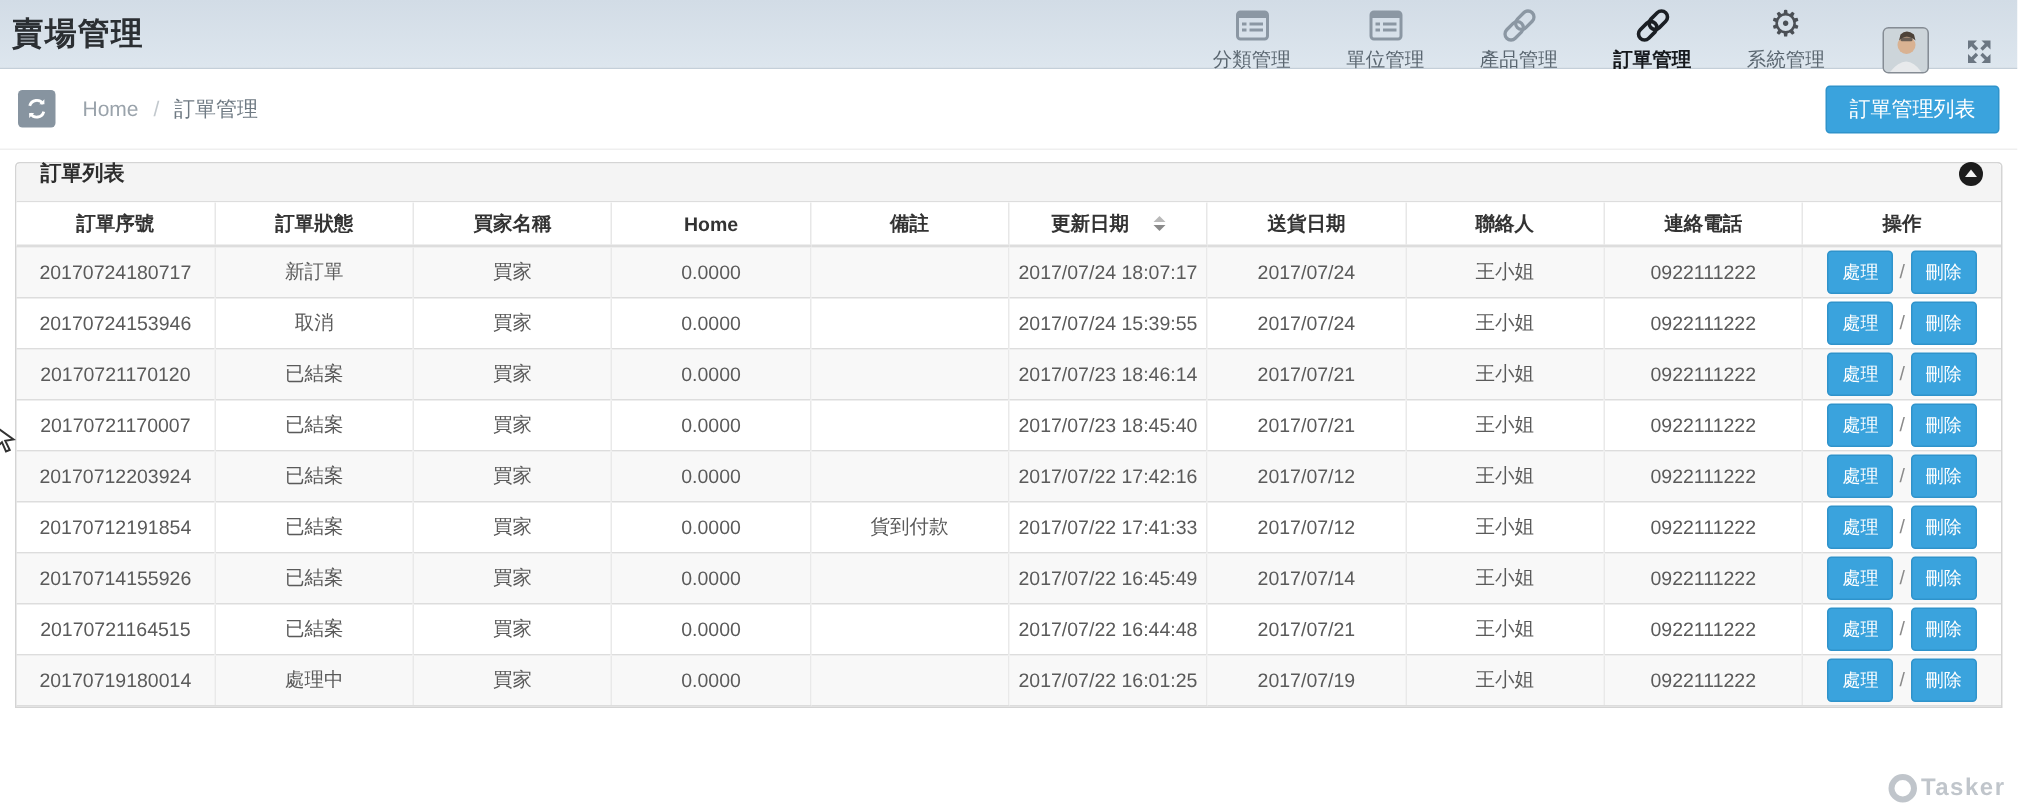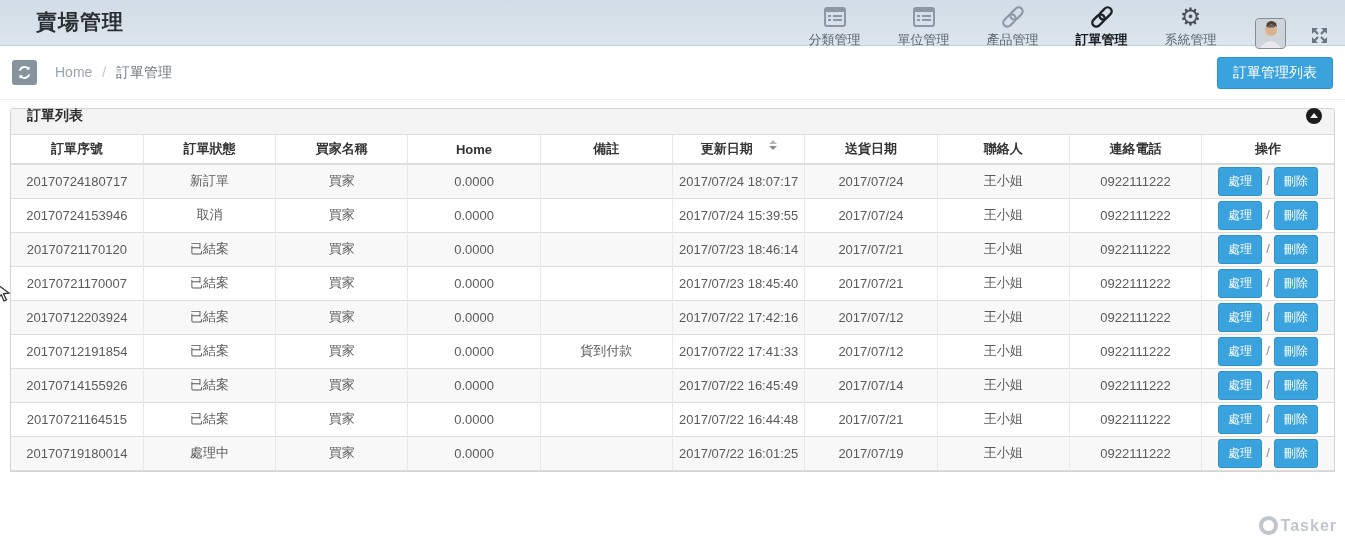--- a/index.html
+++ b/index.html
@@ -3,21 +3,21 @@
 <meta charset="utf-8">
 <style>
   * { margin:0; padding:0; box-sizing:border-box; }
   html,body { width:1345px; height:541px; overflow:hidden; background:#fff;
     font-family:"Liberation Sans","DejaVu Sans",sans-serif; }
 
   
   .top-header { position:relative; height:46px;
     background:linear-gradient(#d2dce6,#dde6ee);
     border-bottom:1px solid #c4cfd9;
-    display:flex; align-items:flex-start; justify-content:space-between;padding-left:28px; }
+    display:flex; align-items:flex-start; justify-content:space-between; }
   .app-title { font-size:21px; font-weight:bold; color:#2b2f33; padding:8px 0 0 8px; letter-spacing:1px; }
   .nav-area { display:flex; align-items:flex-end; padding:4px 16px 3px 0; }
   .nav-item { width:89px; display:flex; flex-direction:column; align-items:center; cursor:pointer; }
   .nav-item .nav-icon { height:26px; display:flex; align-items:center; justify-content:center; }
   .nav-item .nav-label { font-size:13px; color:#5a6670; margin-top:1px; white-space:nowrap; }
   .nav-item.active .nav-label { color:#15181c; font-weight:bold; }
   .gear-glyph { font-size:24px; color:#4a4f55; line-height:24px; }
   .avatar { width:31px; height:31px; border-radius:4px; border:1px solid #858c94; margin:5px 0 0 20px; overflow:hidden; background:#b9c2c9; }
   .fs-icon { margin:10px 0 0 24px; cursor:pointer; }
 
@@ -50,21 +50,21 @@
   thead th { height:29px; font-size:13px; font-weight:bold; color:#333; text-align:center;
     border-bottom:2px solid #ddd; border-left:1px solid #e7e7e7; background:#fff; vertical-align:middle; }
   thead th:first-child { border-left:none; }
   tbody td { height:34px; font-size:13px; color:#5a5a5a; text-align:center; vertical-align:middle;
     border-top:1px solid #ddd; border-left:1px solid #e9e9e9;
     white-space:nowrap; overflow:hidden; }
   tbody td:first-child { border-left:none; }
   tbody tr:first-child td { border-top:none; }
   tbody tr:nth-child(odd) td { background:#f8f8f8; }
   tbody tr:last-child td { border-bottom:1px solid #ddd; }
-  .th-sort { display:inline-flex; align-items:flex-start; }
+  .th-sort { display:inline-flex; align-items:center; }
   .sort-carets { display:inline-flex; flex-direction:column; margin-left:16px; cursor:pointer; }
   .caret-up { width:0; height:0; border-left:4px solid transparent; border-right:4px solid transparent;
     border-bottom:4px solid #b9b9b9; margin-bottom:2px; }
   .caret-down { width:0; height:0; border-left:4px solid transparent; border-right:4px solid transparent;
     border-top:4px solid #8a8a8a; }
   .btn-sm { background:#3aa3dd; border:1px solid #2f93cb; color:#fff; font-size:12px;
     padding:5px 9px; border-radius:3px; cursor:pointer;
     font-family:"Liberation Sans","DejaVu Sans",sans-serif; }
   .act-sep { color:#8a8a8a; margin:0 4px; font-size:13px; }
 

